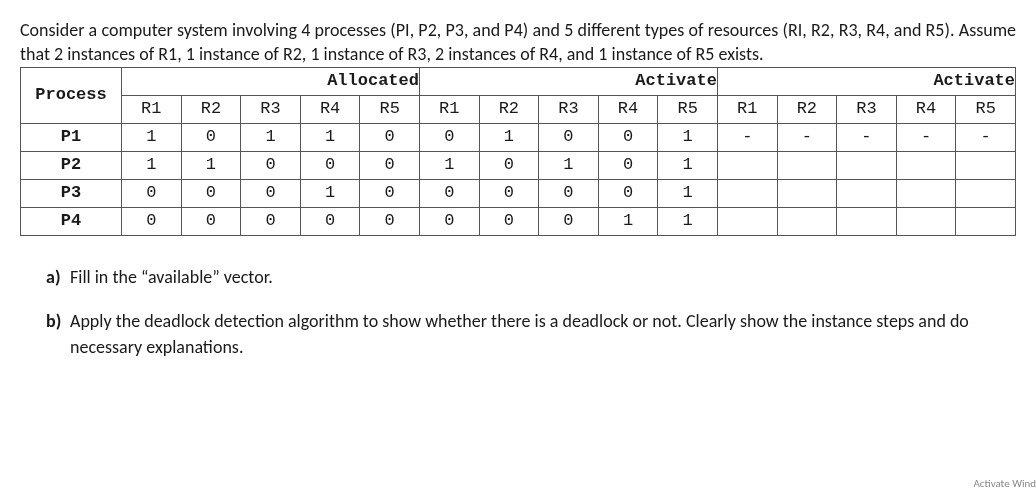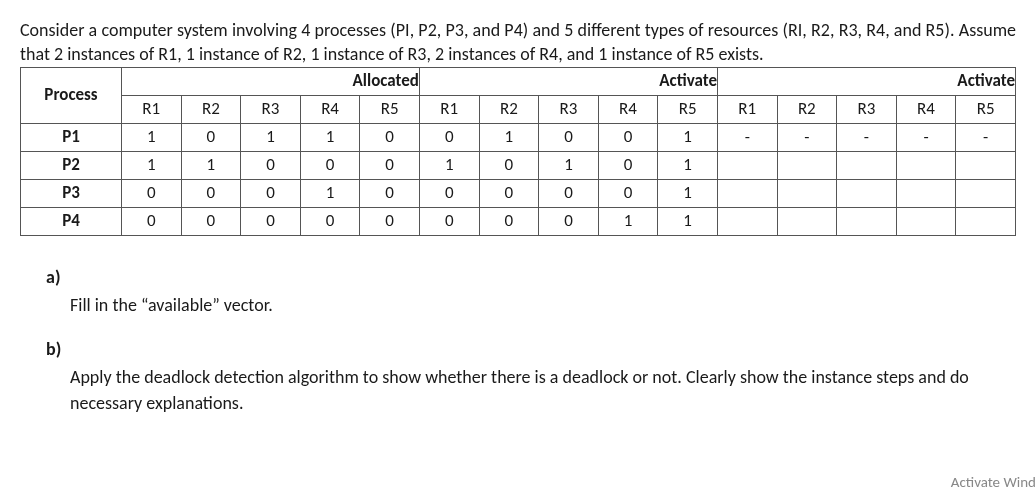--- a/index.html
+++ b/index.html
@@ -16,20 +16,21 @@
     line-height: 1.35;
   }
   .problem-text {
     text-align: justify;
   }
   table {
     border-collapse: collapse;
     width: 100%;
     table-layout: fixed;
     margin-bottom: 28px;
+    font-family: Liberation Mono, monospace;
   }
   td, th {
     border: 1px solid #555;
     text-align: center;
     padding: 2px 0;
     font-size: 17px;
     height: 23px;
     font-weight: normal;
   }
   th.process-col {
@@ -56,27 +57,26 @@
     display: flex;
     margin-bottom: 18px;
     line-height: 1.45;
   }
   .q-label {
     font-weight: bold;
     min-width: 24px;
   }
   .q-body {
     flex: 1;
-    margin-top: 28px;
   }
   .watermark {
     position: absolute;
     right: 0;
     bottom: 10px;
-    font-size: 15px;
+    font-size: 11px;
     color: #888;
   }
 </style>
 </head>
 <body>
 
 <div class="problem-text">Consider a computer system involving 4 processes (PI, P2, P3, and P4) and 5 different types of resources (RI, R2, R3, R4, and R5). Assume that 2 instances of R1, 1 instance of R2, 1 instance of R3, 2 instances of R4, and 1 instance of R5 exists.</div>
 
 <table>
   <tbody>

